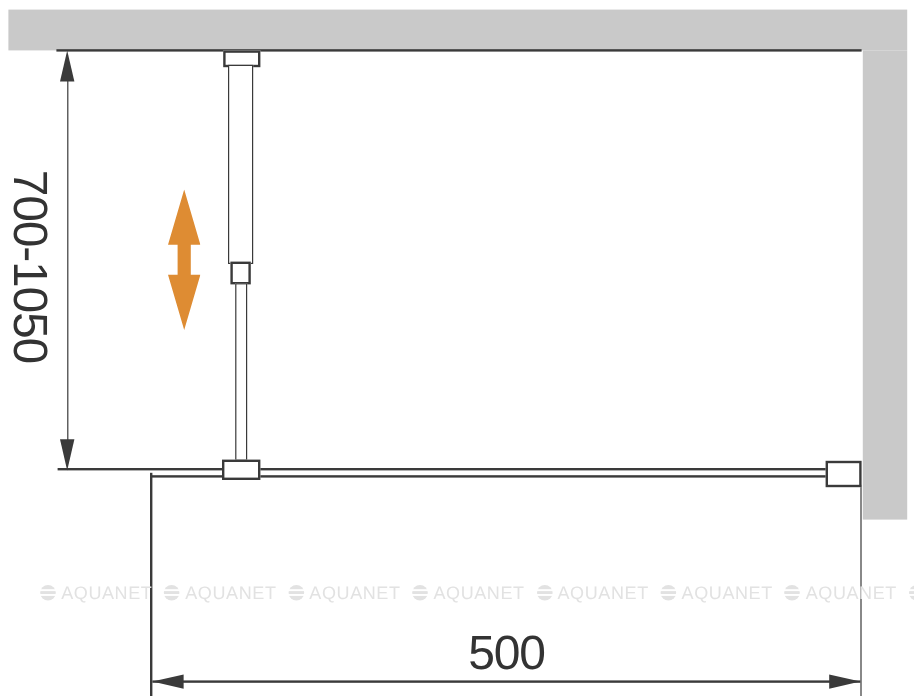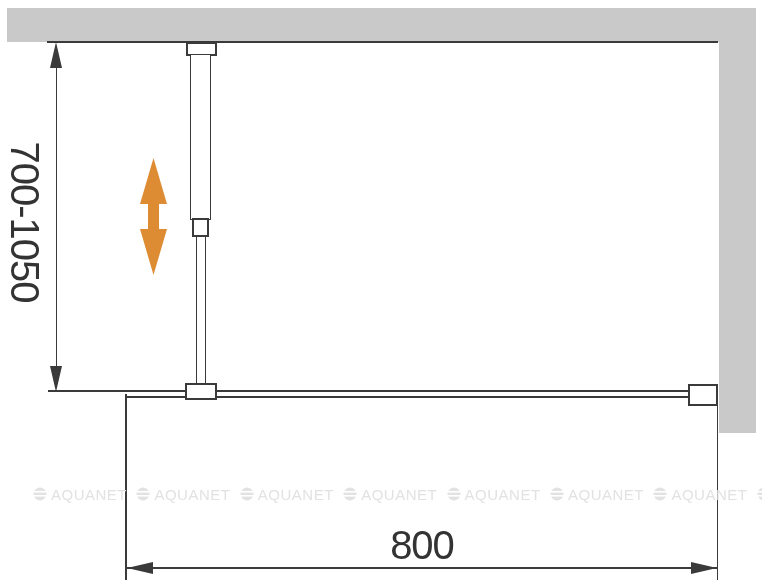--- a/index.html
+++ b/index.html
@@ -65,21 +65,21 @@
   <div class="abs vline ext-right"></div>
 
   <div class="abs vline dim-v-line"></div>
   <div class="abs arr arr-up"></div>
   <div class="abs arr arr-down"></div>
   <div class="abs dim-label dim-v-label">700-1050</div>
 
   <div class="abs hline dim-h-line"></div>
   <div class="abs arr arr-left"></div>
   <div class="abs arr arr-right"></div>
-  <div class="abs dim-label dim-h-label">800</div>
+  <div class="abs dim-label dim-h-label">500</div>
 
   <div class="abs part ceiling-bracket"></div>
   <div class="abs part upper-tube"></div>
   <div class="abs part collar"></div>
   <div class="abs part lower-tube"></div>
   <div class="abs part glass-clamp"></div>
   <div class="abs part wall-profile"></div>
 
   <svg class="abs adjust-arrow" width="27" height="117" viewBox="0 0 27 117">
     <polygon points="13.5,0 27,46 19,46 19,71 27,71 13.5,117 0,71 8,71 8,46 0,46" fill="#de8c33"></polygon>

